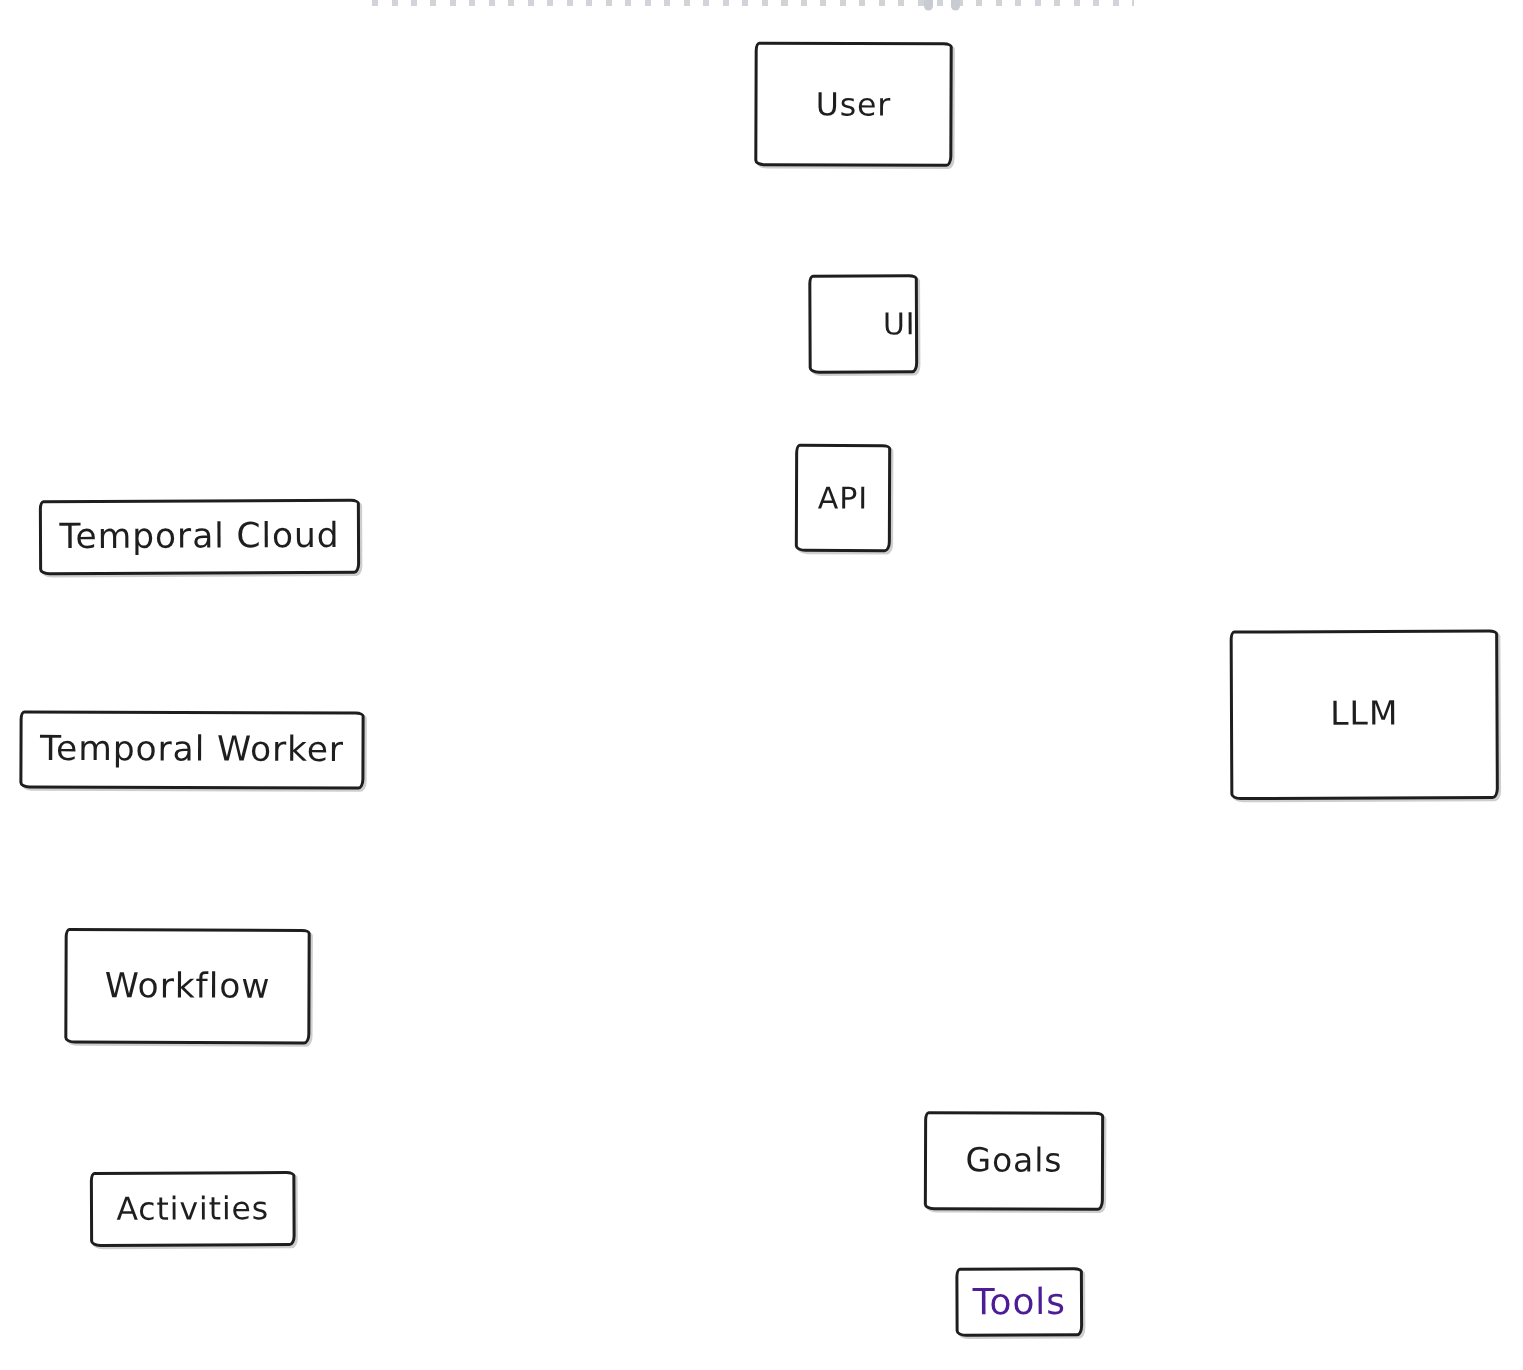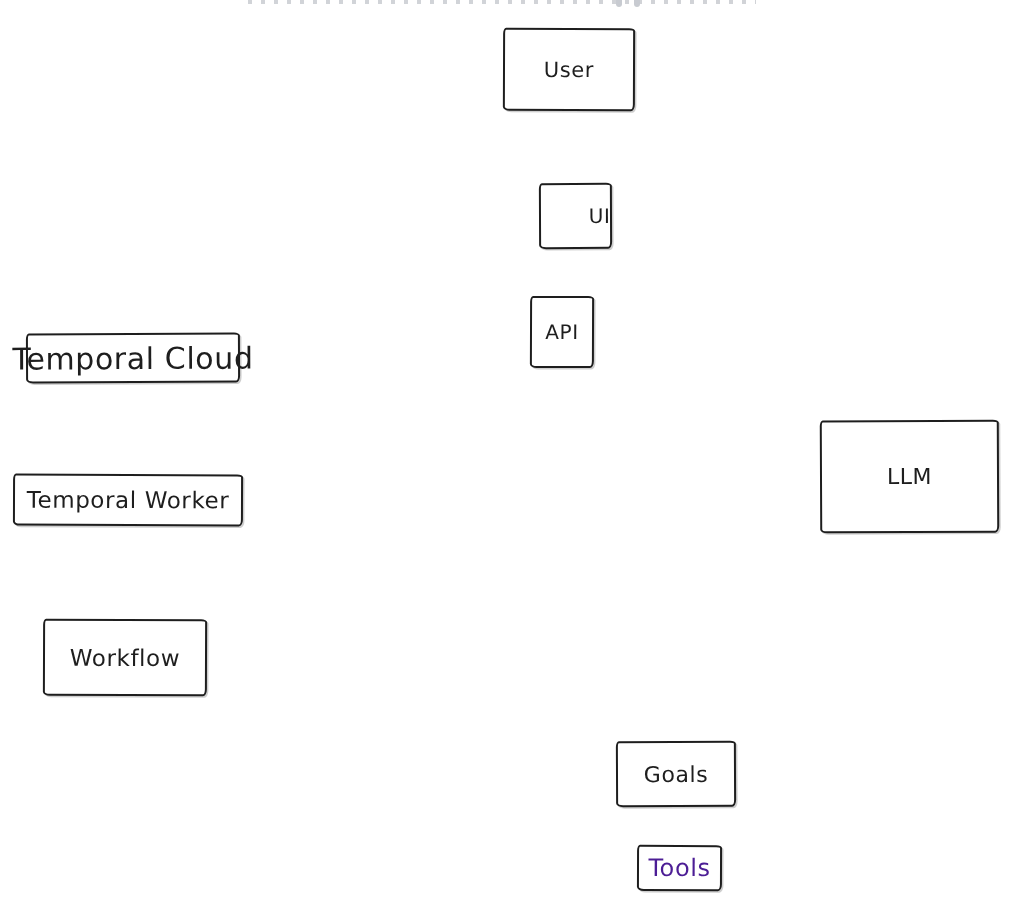--- a/index.html
+++ b/index.html
@@ -71,30 +71,33 @@
 <div class="node" style="left: 503px; top: 28px; width: 132px; height: 83px; border-color: rgb(30, 30, 30); background: rgb(255, 255, 255);">
     <span class="label" style="font-size: 21px; color: rgb(30, 30, 30);">User</span>
   </div>
     <div class="node" style="left: 539px; top: 183px; width: 73px; height: 66px; border-color: rgb(30, 30, 30); background: rgb(255, 255, 255); padding-left: 48px;">
     <span class="label" style="font-size: 20px; color: rgb(30, 30, 30);">UI</span>
   </div>
     <div class="node" style="left: 530px; top: 296px; width: 64px; height: 72px; border-color: rgb(30, 30, 30); background: rgb(255, 255, 255);">
     <span class="label" style="font-size: 20px; color: rgb(30, 30, 30);">API</span>
   </div>
     <div class="node" style="left: 26px; top: 333px; width: 214px; height: 50px; border-color: rgb(30, 30, 30); background: rgb(255, 255, 255);">
-    <span class="label" style="font-size: 30px; color: rgb(30, 30, 30);">Temporal Cloud</span>
+    <span class="label" style="font-size: 23px; color: rgb(30, 30, 30);">Temporal Cloud</span>
   </div>
     <div class="node" style="left: 13px; top: 474px; width: 230px; height: 52px; border-color: rgb(30, 30, 30); background: rgb(255, 255, 255);">
     <span class="label" style="font-size: 23px; color: rgb(30, 30, 30);">Temporal Worker</span>
   </div>
     <div class="node" style="left: 820px; top: 420px; width: 179px; height: 113px; border-color: rgb(30, 30, 30); background: rgb(255, 255, 255);">
     <span class="label" style="font-size: 22px; color: rgb(30, 30, 30);">LLM</span>
   </div>
     <div class="node" style="left: 43px; top: 619px; width: 164px; height: 77px; border-color: rgb(30, 30, 30); background: rgb(255, 255, 255);">
     <span class="label" style="font-size: 23px; color: rgb(30, 30, 30);">Workflow</span>
   </div>
+    <div class="node" style="left: 60px; top: 781px; width: 137px; height: 50px; border-color: rgb(30, 30, 30); background: rgb(255, 255, 255);">
+    <span class="label" style="font-size: 21px; color: rgb(30, 30, 30);">Activities</span>
+  </div>
     <div class="node" style="left: 616px; top: 741px; width: 120px; height: 66px; border-color: rgb(30, 30, 30); background: rgb(255, 255, 255);">
     <span class="label" style="font-size: 22px; color: rgb(30, 30, 30);">Goals</span>
   </div>
     <div class="node" style="left: 637px; top: 845px; width: 85px; height: 46px; border-color: rgb(30, 30, 30); background: rgb(255, 255, 255);">
     <span class="label" style="font-size: 24px; color: #4c1d95;">Tools</span>
   </div>
   </div>
 
 </body></html>

